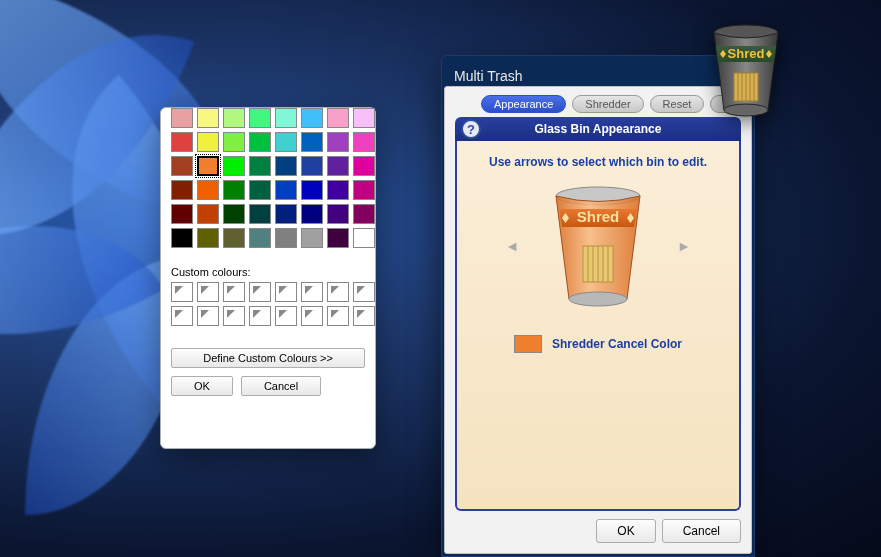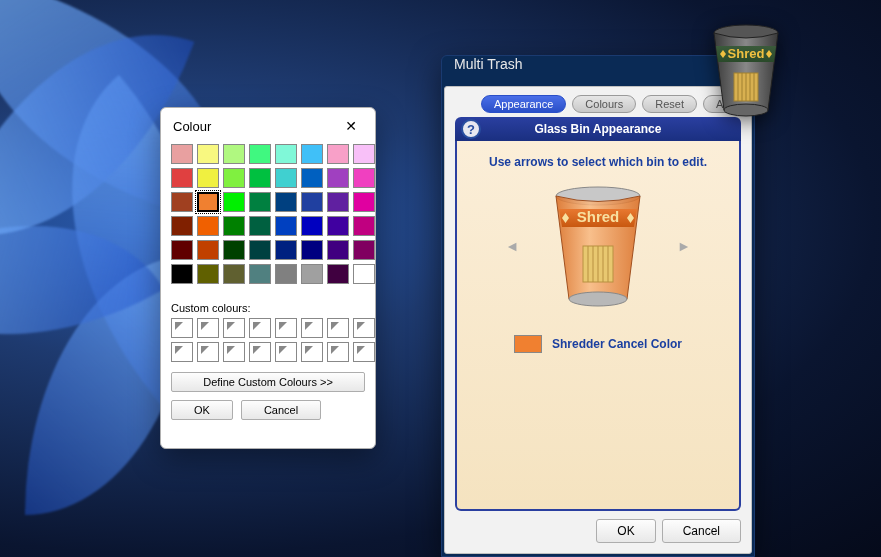--- a/index.html
+++ b/index.html
@@ -42,21 +42,21 @@
     height: 502px;
     background: #0a2a55;
     border: 1px solid #1a3a70;
     border-radius: 6px 6px 0 0;
     box-shadow: 0 10px 30px rgba(0,0,0,0.5);
     overflow: visible;
   }
   .mt-titlebar {
     height: 28px;
     display: flex;
-    align-items: flex-start;
+    align-items: flex-end;
     padding-left: 12px;
     color: #e8e8e8;
     font-size: 14px;
   }
   .mt-body {
     background: #f2f2f2;
     border: 1px solid #c0c0c0;
     border-radius: 3px;
     margin: 2px;
     height: calc(100% - 32px);
@@ -257,21 +257,21 @@
     content:"";
     position:absolute;
     left:3px; top:3px;
     border:4px solid transparent;
     border-left-color:#888;
     border-top-color:#888;
     width:0;height:0;
   }
   .define-btn {
     width: 100%;
-    margin-top: 10px;
+    margin-top: 22px;
     background: linear-gradient(#fdfdfd,#e8e8e8);
     border: 1px solid #adadad;
     border-radius: 2px;
     padding: 3px 0;
     font-size: 11px;
     cursor: pointer;
   }
   .colour-buttons {
     display: flex;
     gap: 8px;
@@ -319,21 +319,21 @@
   </svg>
 </div>
 
 <div class="mt-window">
   <div class="mt-titlebar">
     <span>Multi Trash</span>
   </div>
   <div class="mt-body">
     <div class="mt-tabs">
       <div class="mt-tab active"><span>Appearance</span></div>
-      <div class="mt-tab"><span>Colours</span></div>
+      <div class="mt-tab"><span>Shredder</span></div>
       <div class="mt-tab"><span>Reset</span></div>
       <div class="mt-tab"><span>About</span></div>
     </div>
     <div class="mt-header">
       <div class="help-circle">
           <span>?</span>
         </div>
       <span>Glass Bin Appearance</span>
     </div>
     <div class="mt-content">
@@ -376,24 +376,20 @@
       </div>
     </div>
     <div class="mt-buttons">
       <button class="btn">OK</button>
       <button class="btn">Cancel</button>
     </div>
   </div>
 </div>
 
 <div class="colour-window">
-  <div class="colour-titlebar">
-    <span>Colour</span>
-    <span class="close-x">✕</span>
-  </div>
   <div class="colour-body">
     <div class="swatch-grid" id="basic-grid">
         <div class="swatch" style="background: rgb(232, 160, 160);"></div>
         <div class="swatch" style="background: rgb(248, 248, 128);"></div>
         <div class="swatch" style="background: rgb(176, 248, 128);"></div>
         <div class="swatch" style="background: rgb(64, 248, 128);"></div>
         <div class="swatch" style="background: rgb(128, 248, 216);"></div>
         <div class="swatch" style="background: rgb(64, 192, 248);"></div>
         <div class="swatch" style="background: rgb(248, 160, 200);"></div>
         <div class="swatch" style="background: rgb(248, 192, 248);"></div>

